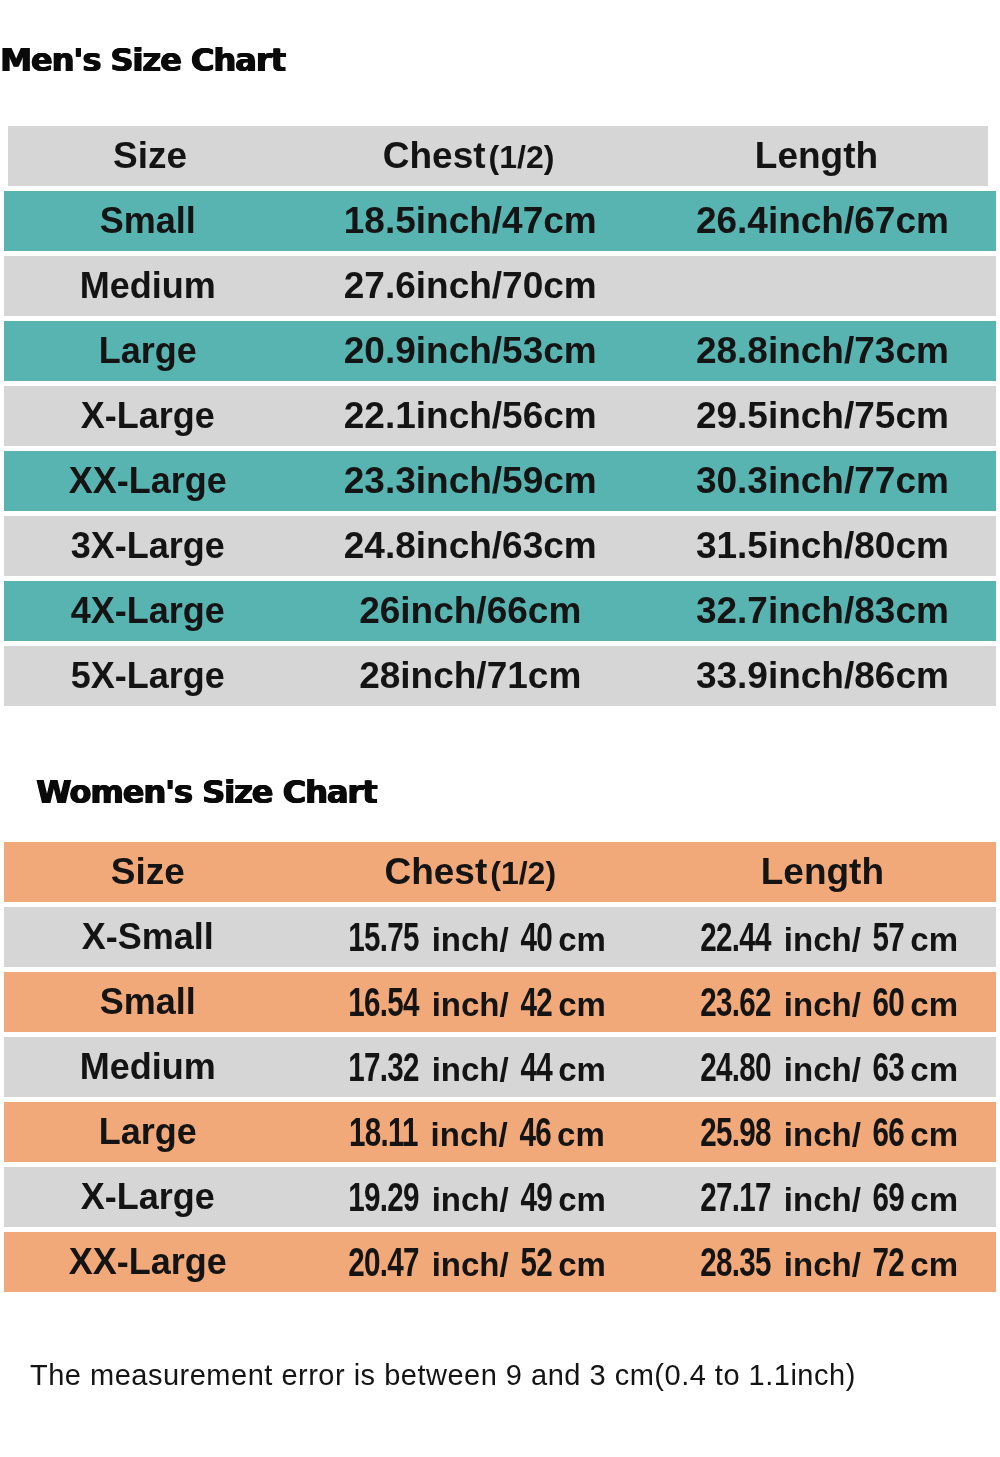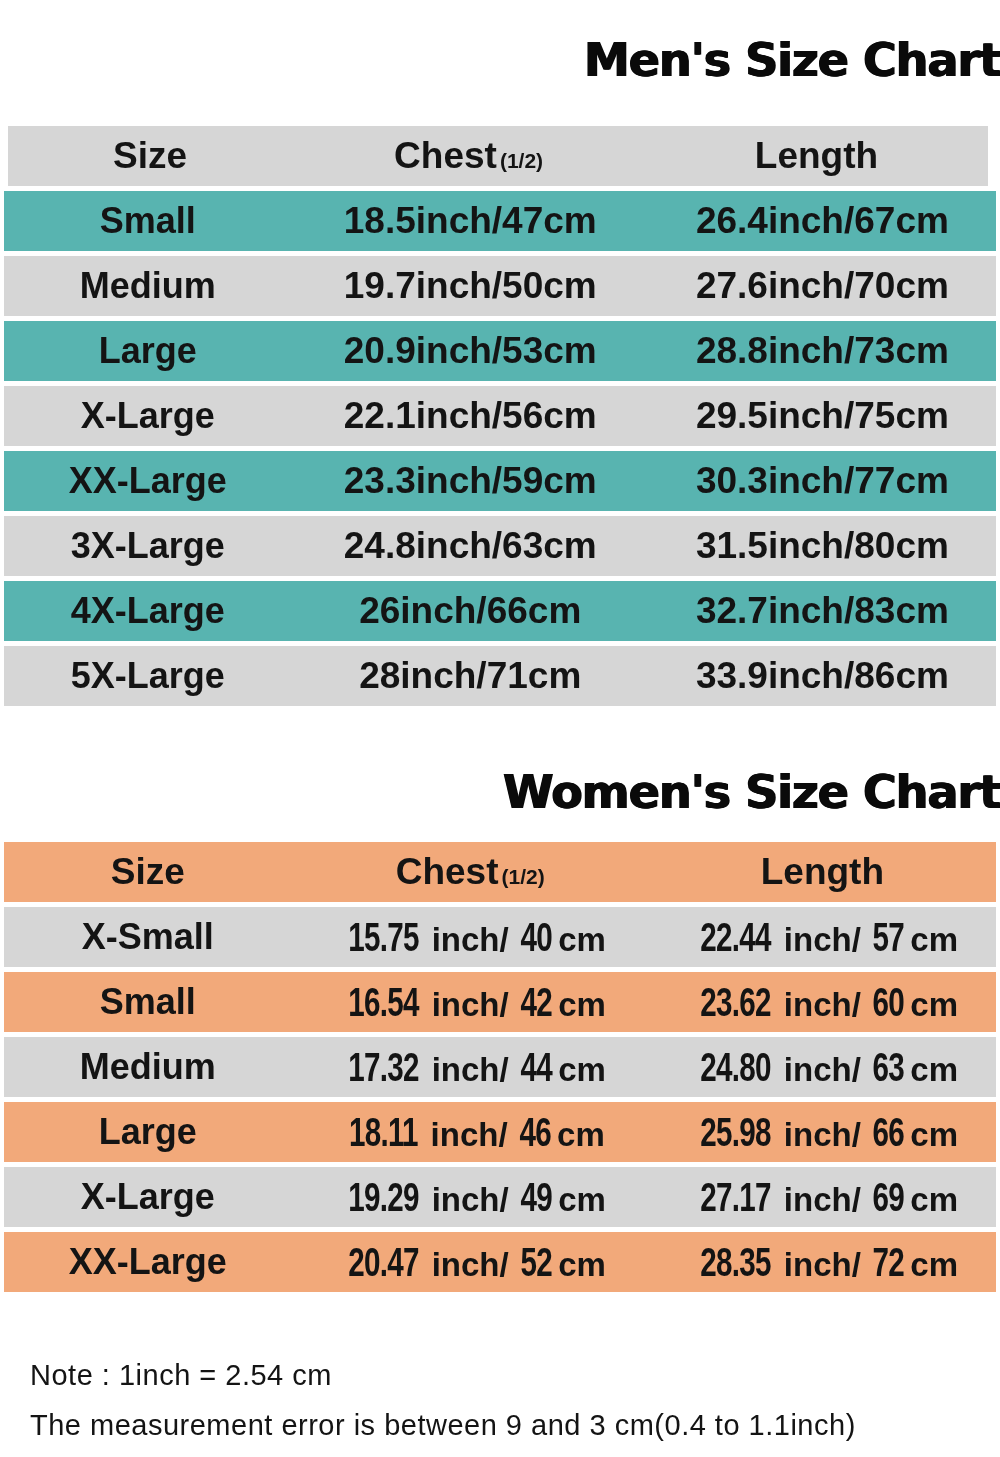--- a/index.html
+++ b/index.html
@@ -8,23 +8,23 @@
     background:#ffffff;
     font-family:"Liberation Sans", sans-serif;
     color:#141414;
     overflow:hidden;
   }
   .page{padding-top:22px;}
   .chart-title{
     margin:0;
     height:76px;
     line-height:76px;
-    text-align:right;
+    text-align:left;
     font-family:"DejaVu Sans", sans-serif;
-    font-size:46px;
+    font-size:32px;
     font-weight:800;
     letter-spacing:-1px;
     color:#0a0a0a;
     text-shadow:1px 0 0 #0a0a0a, -0.5px 0 0 #0a0a0a;
   }
   .size-table{margin-top:28px;}
   .size-table.womens{margin-top:12px;}
   .row{
     display:grid;
     grid-template-columns:29% 36% 35%;
@@ -34,21 +34,21 @@
     text-align:center;
     font-weight:bold;
   }
   .row.header.mens-header{margin-left:8px;margin-right:12px;}
   .bg-gray{background:var(--row-gray);}
   .bg-teal{background:var(--teal);}
   .bg-orange{background:var(--orange);}
   .cell{font-size:36px;}
   .val{font-size:37px;letter-spacing:0;}
   .hlabel{font-size:37px;}
-  .hnote{font-size:21px;margin-left:3px;}
+  .hnote{font-size:32px;margin-left:3px;}
   
   .w-val{font-size:33px;white-space:nowrap;}
   .cnum{
     display:inline-block;
     transform:scaleX(0.74);
     transform-origin:center;
     font-size:40px;
     letter-spacing:-1px;
     margin:0 1px;
   }
@@ -76,21 +76,20 @@
         <div class="cell"><span class="hlabel">Chest</span><span class="hnote">(1/2)</span></div>
         <div class="cell hlabel">Length</div>
       </div>
       <div class="row bg-teal">
         <div class="cell">Small</div>
         <div class="cell val">18.5inch/47cm</div>
         <div class="cell val">26.4inch/67cm</div>
       </div>
       <div class="row bg-gray">
         <div class="cell">Medium</div>
-        <div class="cell val">19.7inch/50cm</div>
         <div class="cell val">27.6inch/70cm</div>
       </div>
       <div class="row bg-teal">
         <div class="cell">Large</div>
         <div class="cell val">20.9inch/53cm</div>
         <div class="cell val">28.8inch/73cm</div>
       </div>
       <div class="row bg-gray">
         <div class="cell">X-Large</div>
         <div class="cell val">22.1inch/56cm</div>
@@ -152,17 +151,16 @@
         <div class="cell w-val"><span class="cnum">27.17</span><span class="unit">inch/</span><span class="cnum second">69</span><span class="unit">cm</span></div>
       </div>
       <div class="row bg-orange">
         <div class="cell">XX-Large</div>
         <div class="cell w-val"><span class="cnum">20.47</span><span class="unit">inch/</span><span class="cnum second">52</span><span class="unit">cm</span></div>
         <div class="cell w-val"><span class="cnum">28.35</span><span class="unit">inch/</span><span class="cnum second">72</span><span class="unit">cm</span></div>
       </div>
     </div>
 
   <div class="notes">
-    <p class="note-line">Note : 1inch = 2.54 cm</p>
     <p class="note-line">The measurement error is between 9 and 3 cm(0.4 to 1.1inch)</p>
   </div>
 
 </div>
 
 </body></html>

